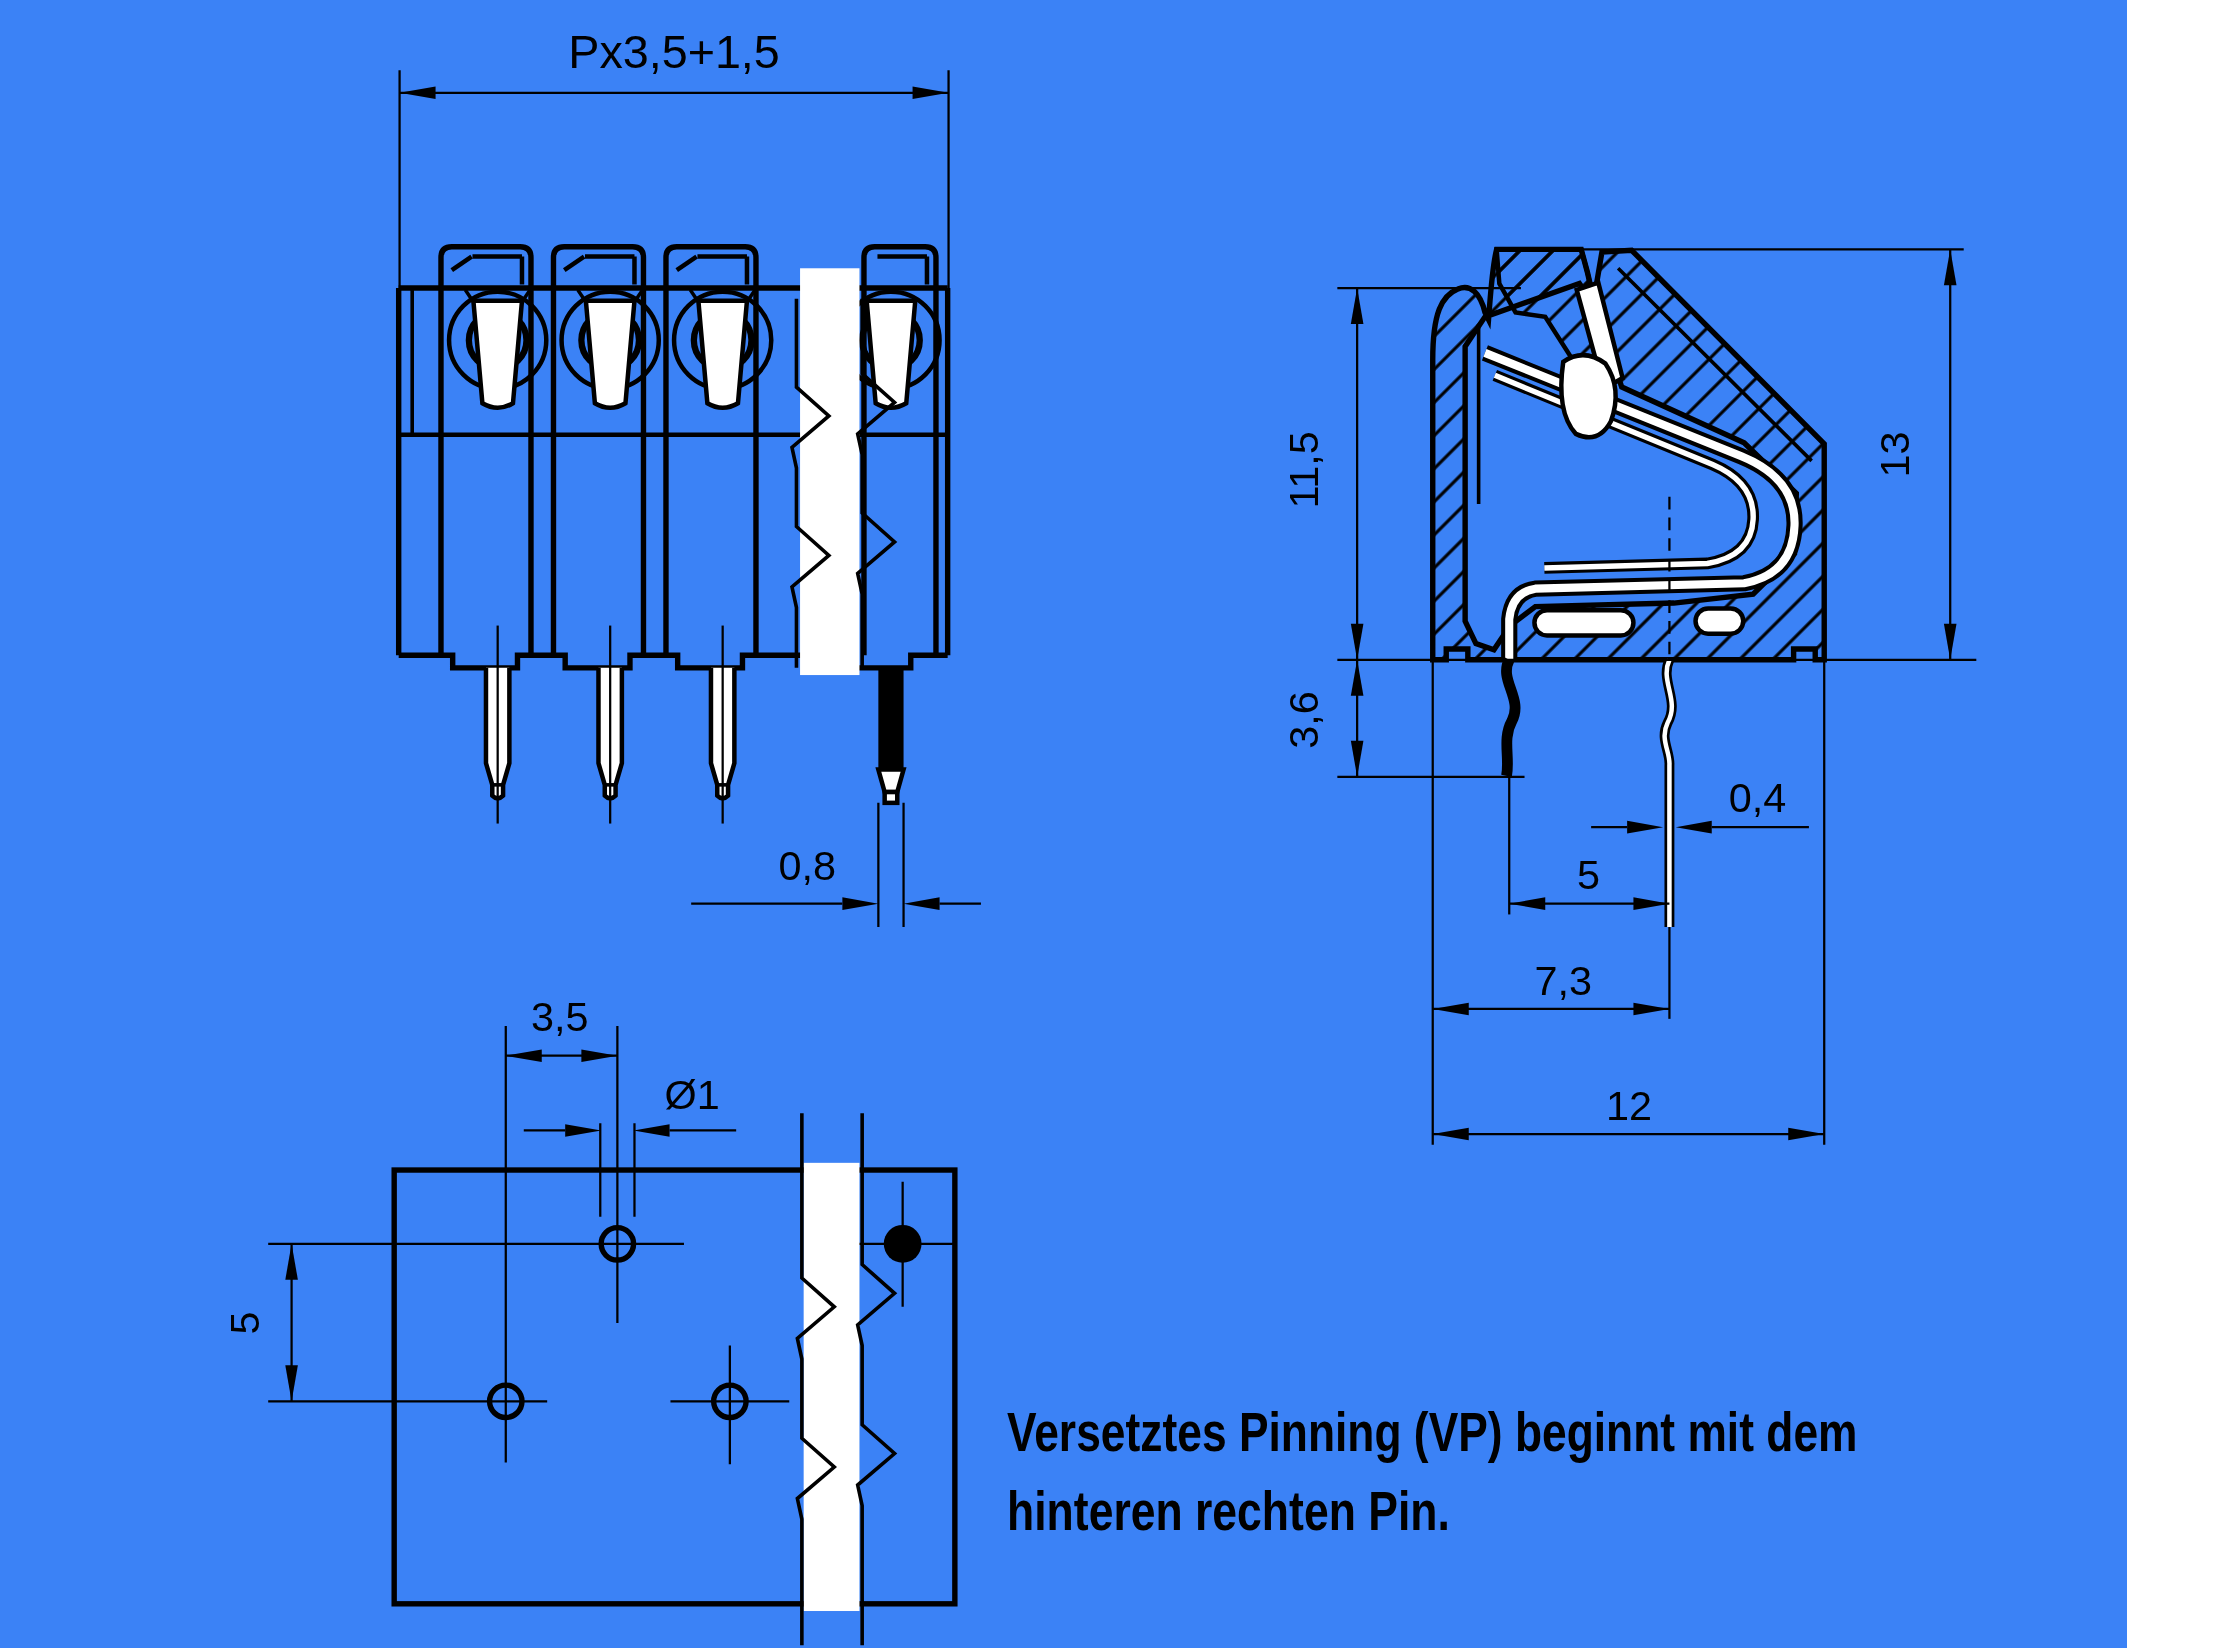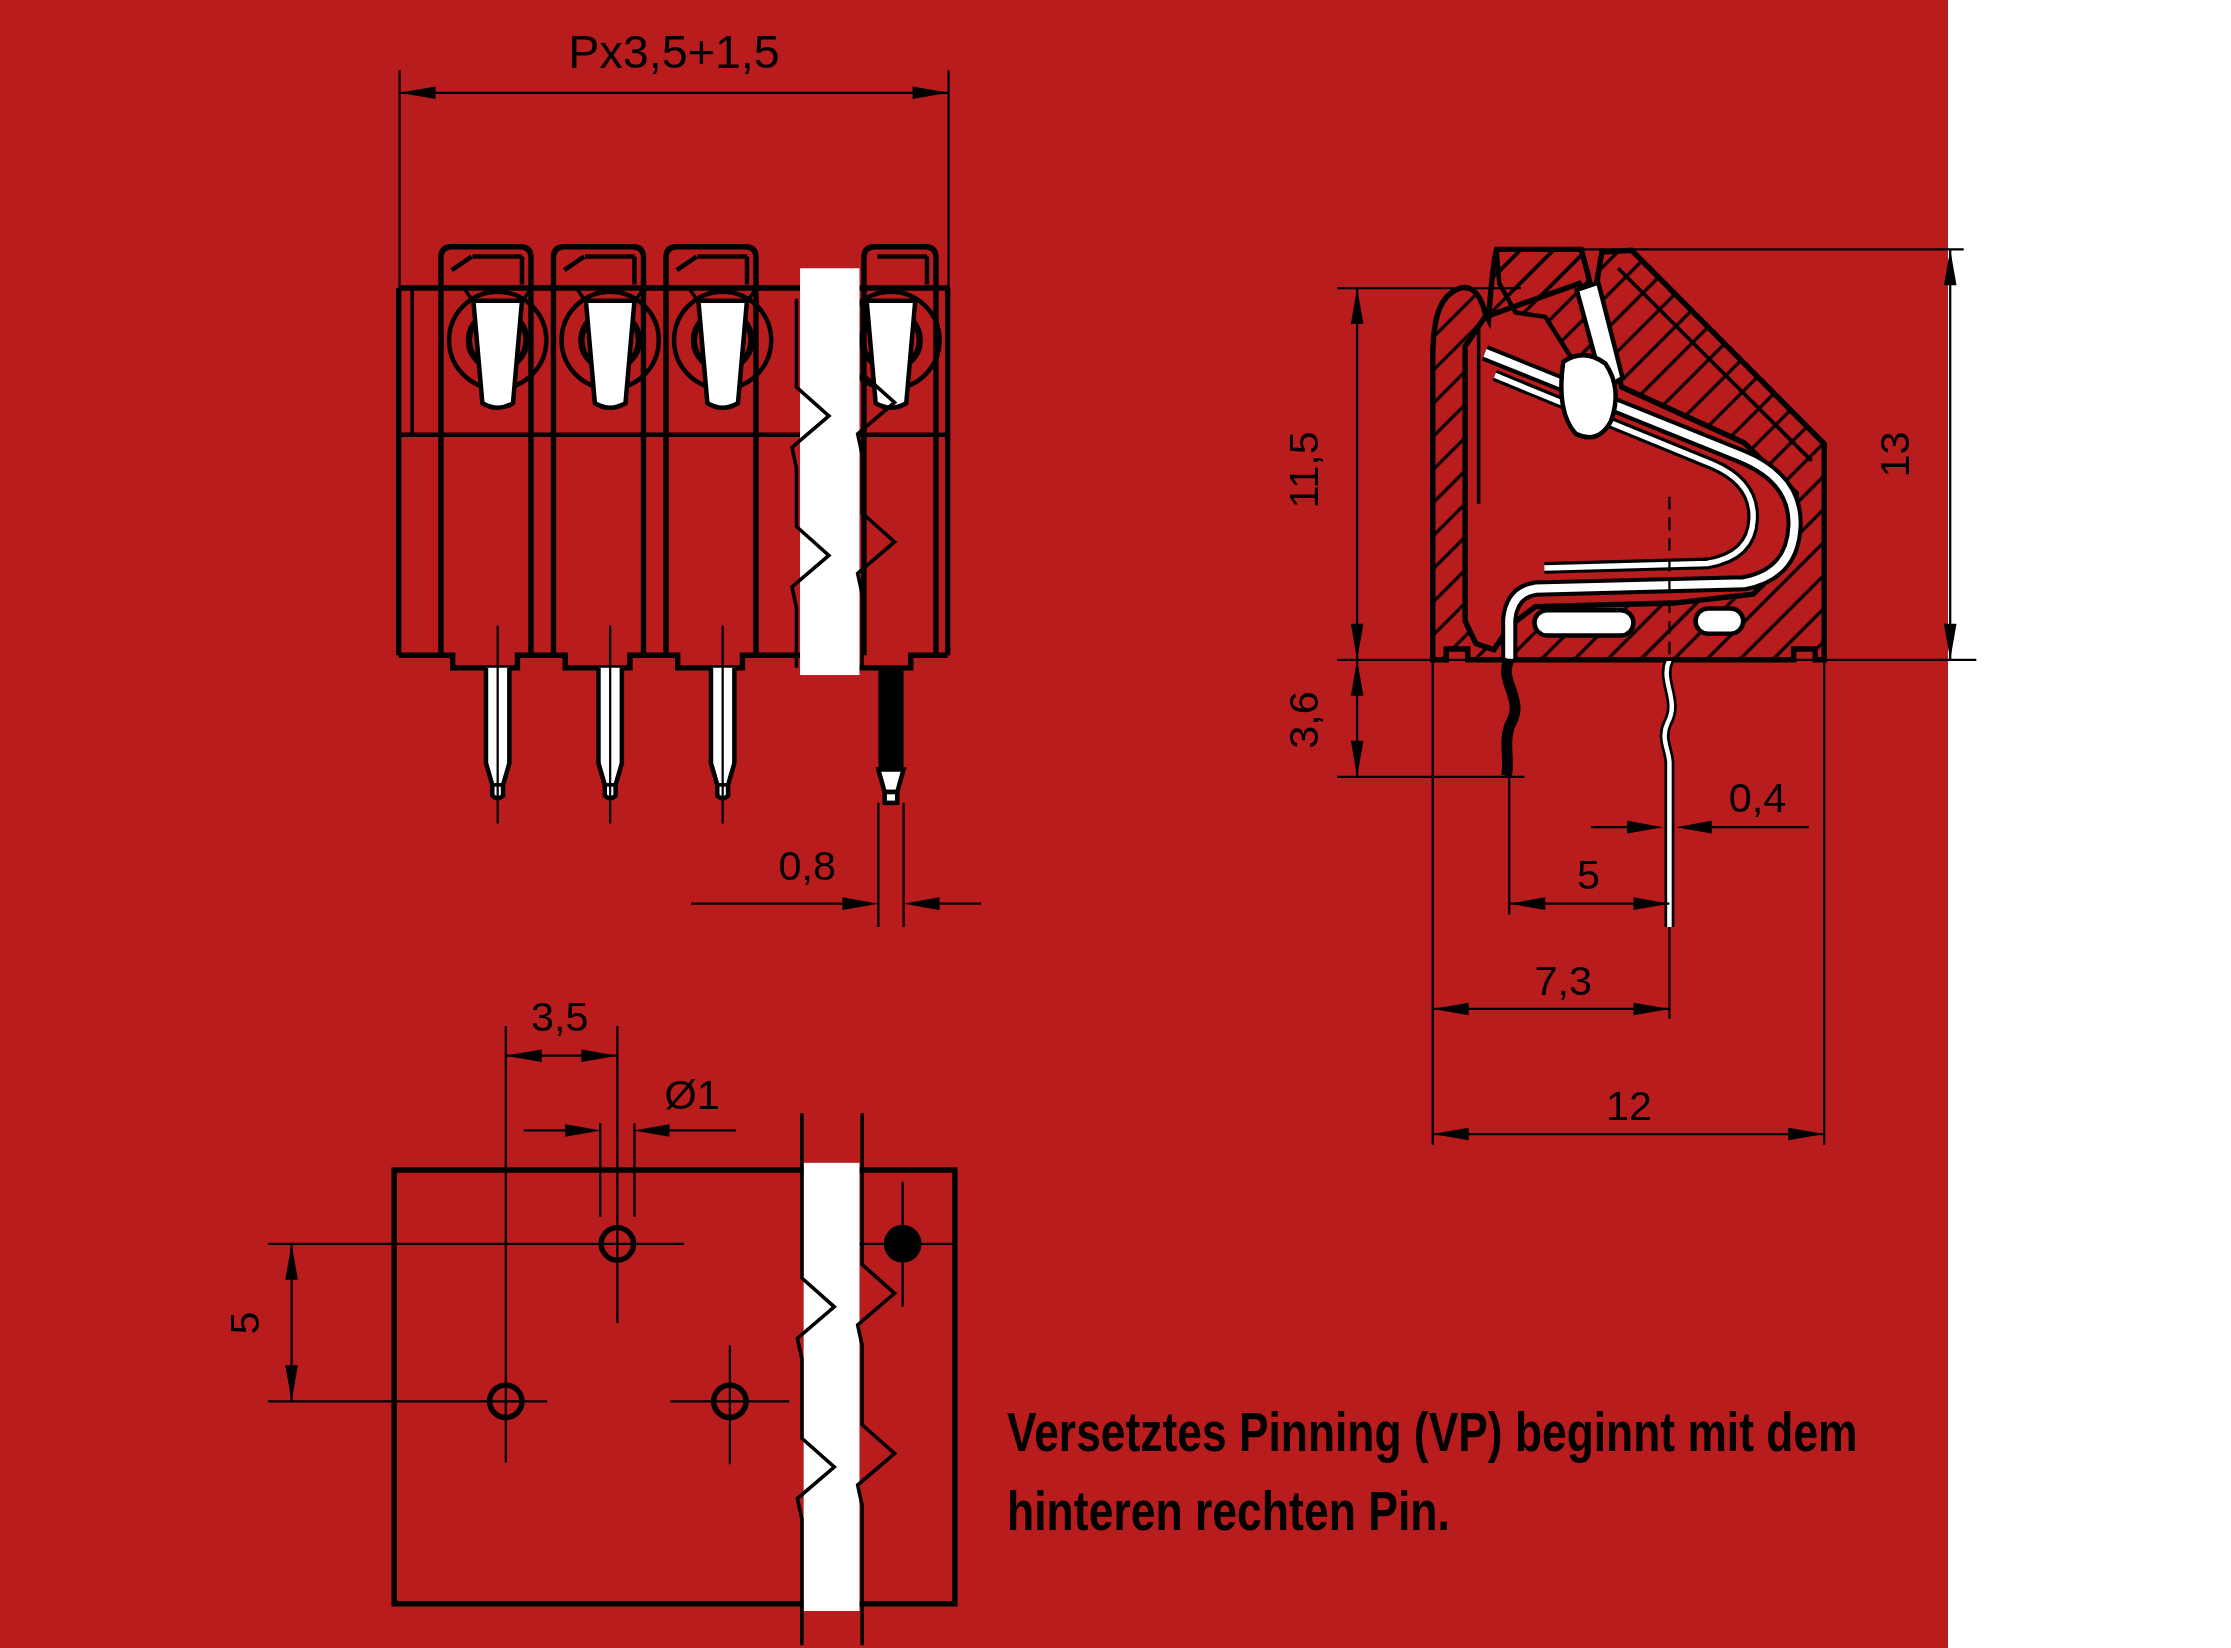--- a/index.html
+++ b/index.html
@@ -1,17 +1,17 @@
 <!DOCTYPE html>
 <html style="font-size:14.4px"><head>
 <meta charset="utf-8">
 <style>
   html,body{margin:0;padding:0;background:#ffffff;}
   body{font-family:"Liberation Sans", sans-serif;}
-  #stage{width:1948px;height:1648px;position:relative;background:#b91c1c;}
+  #stage{width:2127px;height:1648px;position:relative;background:#3b82f6;}
   svg{display:block}
   .ln{fill:none;stroke:#000;stroke-width:2.5px;}
   .o6{fill:none;stroke:#000;stroke-width:6px;}
   .o5{fill:none;stroke:#000;stroke-width:5px;}
   .o4{fill:none;stroke:#000;stroke-width:4px;}
   .o7{fill:none;stroke:#000;stroke-width:7px;}
   .wf{fill:#ffffff;stroke:#000;stroke-width:5px;}
   .ar{fill:#000;stroke:none;}
   .dimtxt{font-family:"Liberation Sans", sans-serif;font-size:46px;fill:#000;}
   .bigtxt{font-family:"Liberation Sans", sans-serif;font-size:52px;fill:#000;}

